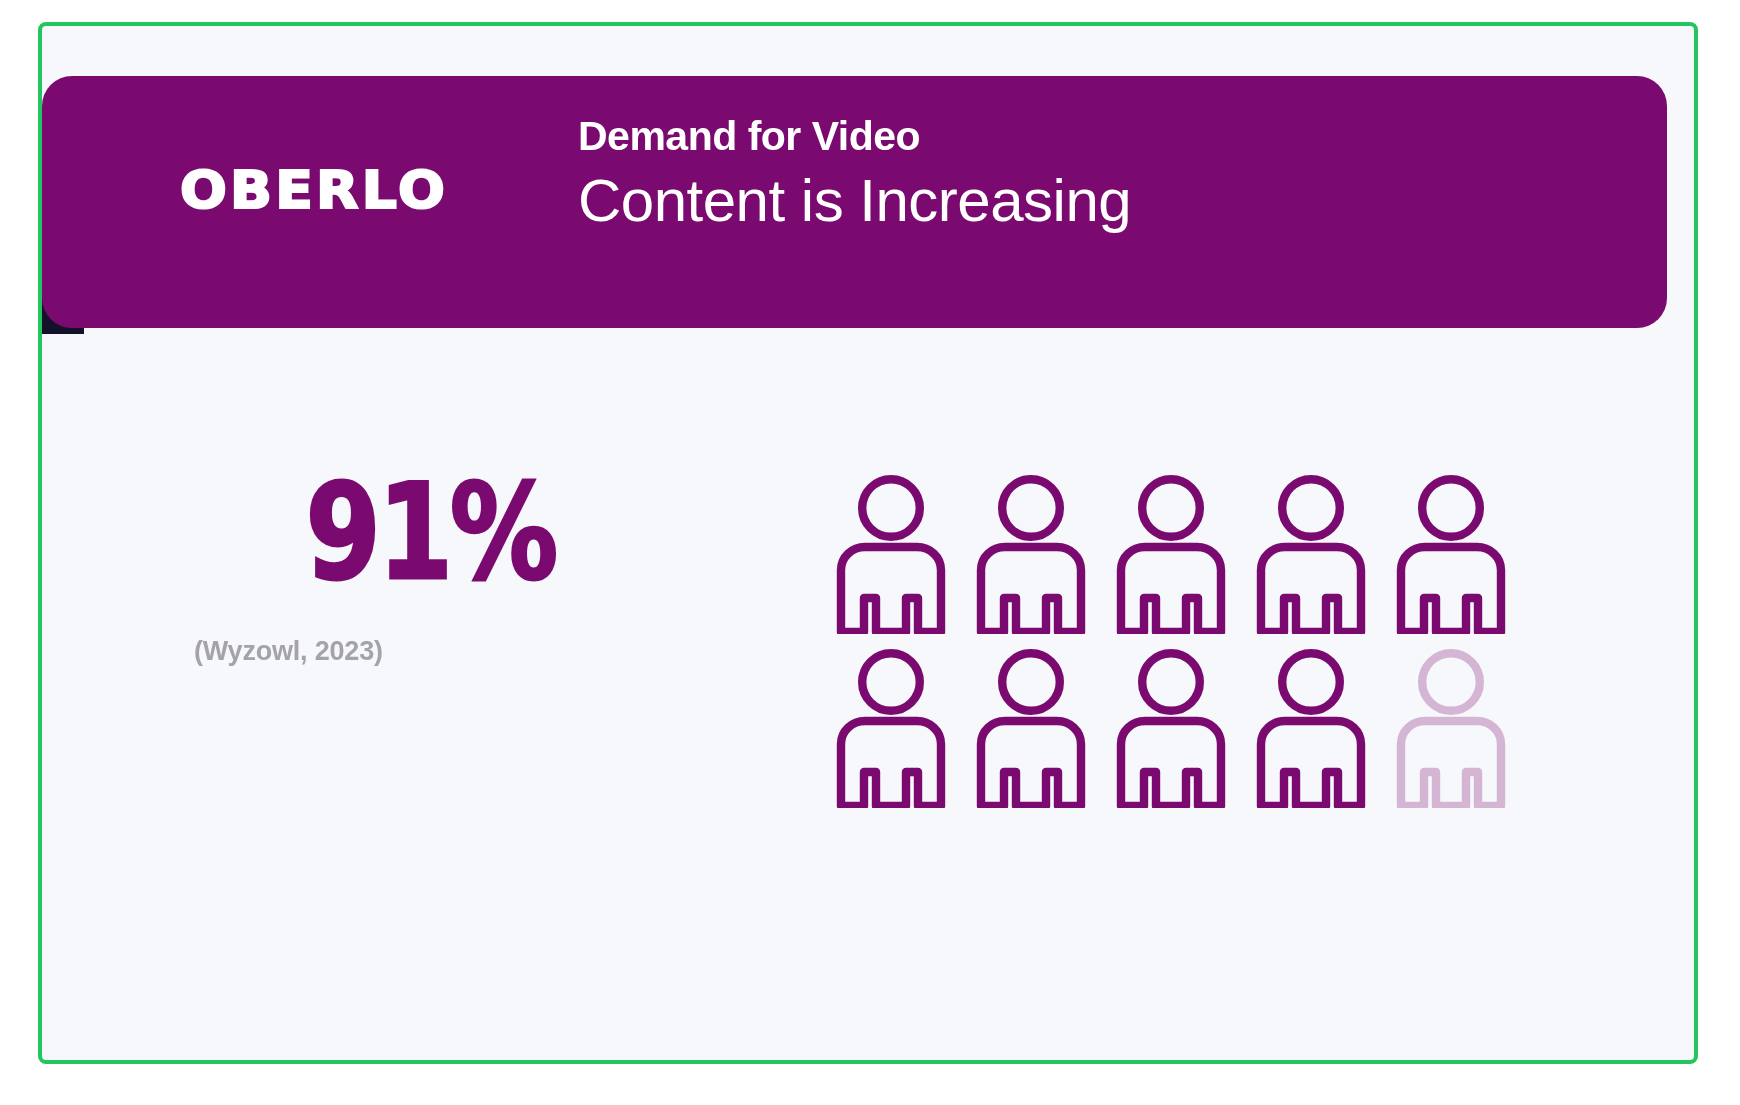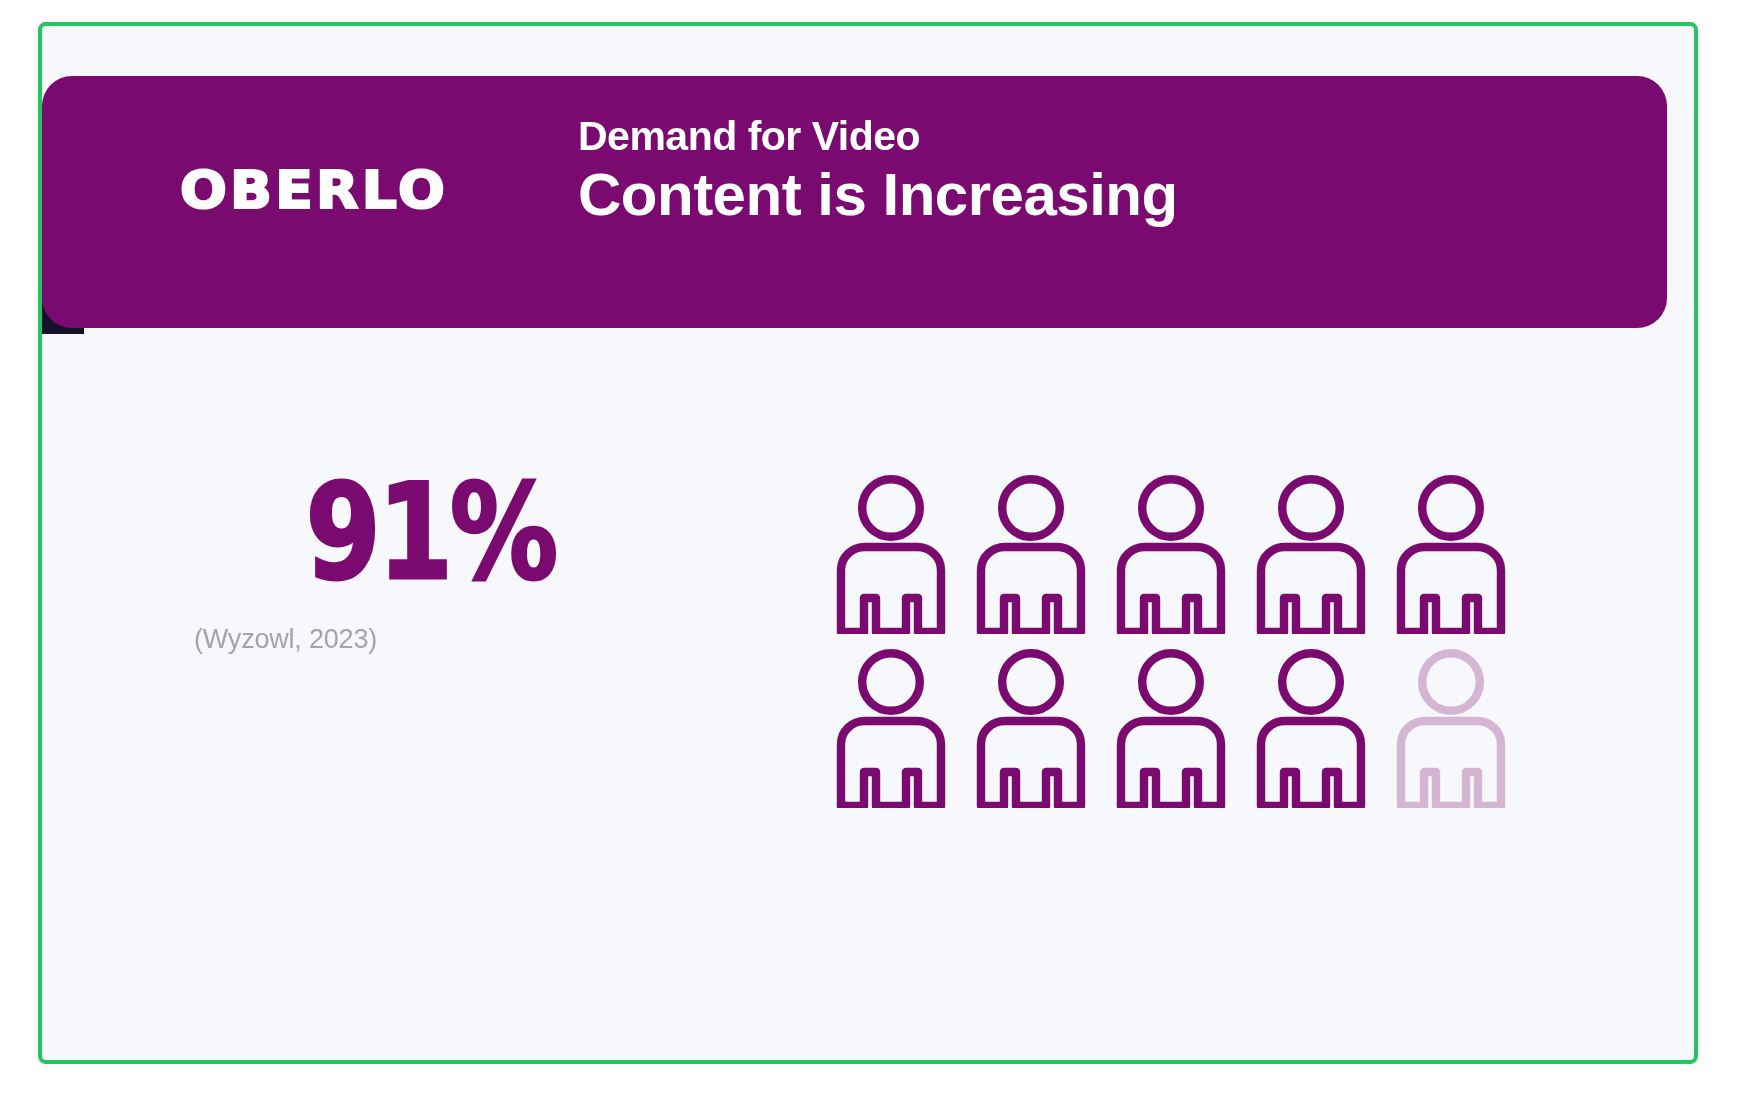--- a/index.html
+++ b/index.html
@@ -84,22 +84,23 @@
   }
   .title-line-1 {
     display: block;
     font-size: 41px;
     font-weight: 700;
     letter-spacing: -0.5px;
   }
   .title-line-2 {
     display: block;
     font-size: 60px;
-    font-weight: 700;
+    font-weight: 400;
     letter-spacing: -0.5px;
+    margin-top: 6px;
   }
 
   
   #content {
     position: absolute;
     left: 42px;
     top: 330px;
     width: 1616px;
     height: 730px;
   }
@@ -130,24 +131,24 @@
     margin-top: 26px;
     color: #14112b;
     font-size: 40px;
     line-height: 1.33;
     font-weight: 400;
     letter-spacing: -0.3px;
   }
 
   #stat-source {
     display: block;
-    margin-top: 26px;
+    margin-top: 38px;
     color: #a3a3a8;
     font-size: 27px;
-    font-weight: 400;
+    font-weight: 700;
     letter-spacing: -0.2px;
   }
 
   
   #pictogram {
     position: absolute;
     left: 745px;
     top: 118px;
     width: 700px;
   }

